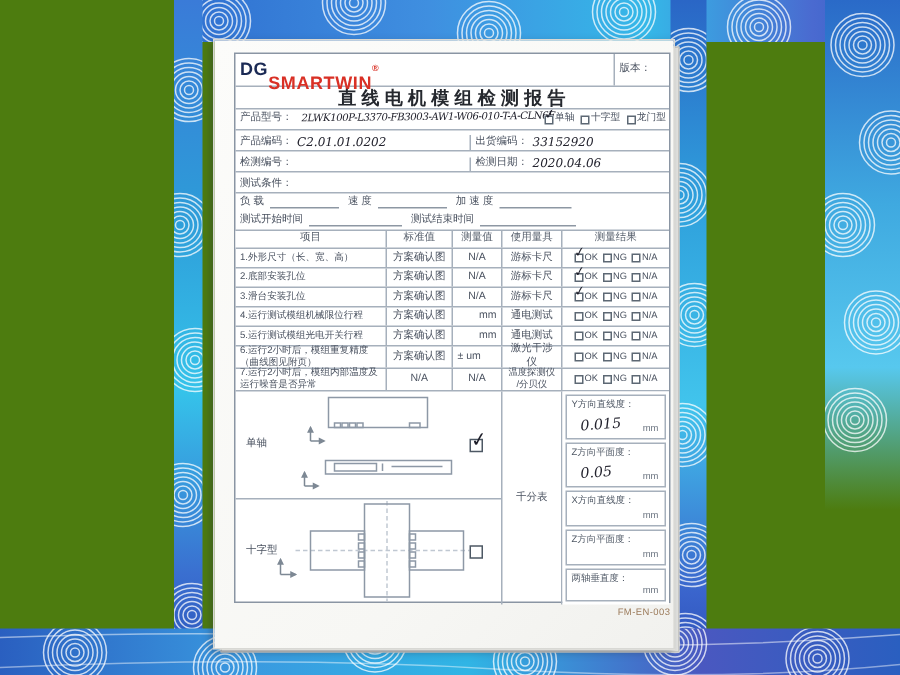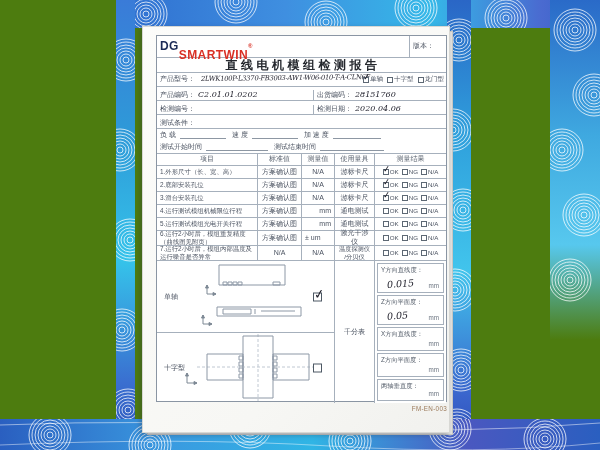--- a/index.html
+++ b/index.html
@@ -217,21 +217,21 @@
       </div>
     </div>
 
     <div class="row r-h14">
       <div class="cell half-l">
         <span>产品编码：</span>
         <span class="hand code-hand">C2.01.01.0202</span>
       </div>
       <div class="cell grow">
         <span>出货编码：</span>
-        <span class="hand code-hand">28151760</span>
+        <span class="hand code-hand">33152920</span>
       </div>
     </div>
 
     <div class="row r-h14">
       <div class="cell half-l">
         <span>检测编号：</span>
         <span class="hand code-hand"></span>
       </div>
       <div class="cell grow">
         <span>检测日期：</span>

